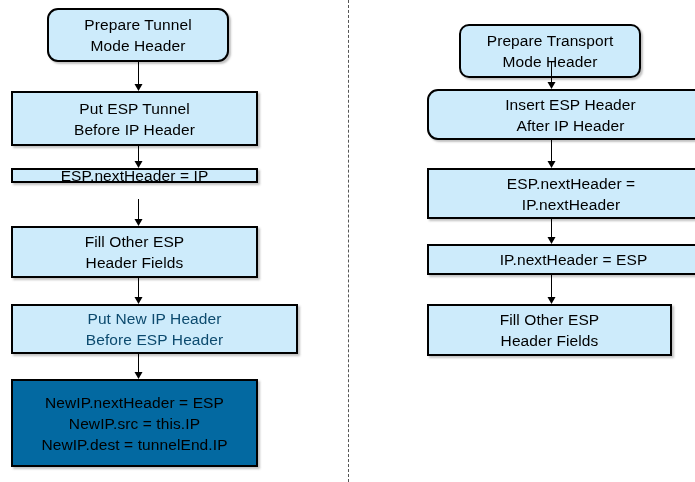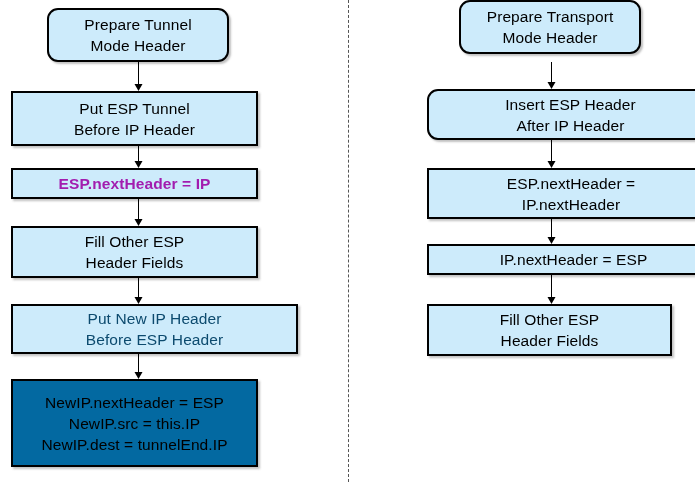--- a/index.html
+++ b/index.html
@@ -104,21 +104,21 @@
     <div class="node" style="left: 11px; top: 91px; width: 247px; height: 55px; background: rgb(205, 235, 251); border-color: rgb(0, 0, 0); color: rgb(0, 0, 0);">
       <span class="label">Put ESP Tunnel
 Before IP Header</span>
     </div>
 
     <div class="connector" style="left: 138px; top: 146px; height: 22px;">
       <span class="shaft"></span>
       <span class="head"></span>
     </div>
 
-    <div class="node" style="left: 11px; top: 168px; width: 247px; height: 31px; background: rgb(205, 235, 251); border-color: rgb(0, 0, 0); color: #a21caf; font-weight: bold;">
+    <div class="node" style="left: 11px; top: 168px; width: 247px; height: 15px; background: rgb(205, 235, 251); border-color: rgb(0, 0, 0); color: #000000;">
       <span class="label">ESP.nextHeader = IP</span>
     </div>
 
     <div class="connector" style="left: 138px; top: 199px; height: 27px;">
       <span class="shaft"></span>
       <span class="head"></span>
     </div>
 
     <div class="node" style="left: 11px; top: 226px; width: 247px; height: 52px; background: rgb(205, 235, 251); border-color: rgb(0, 0, 0); color: rgb(0, 0, 0);">
       <span class="label">Fill Other ESP
@@ -143,21 +143,21 @@
     <div class="node" style="left: 11px; top: 379px; width: 247px; height: 88px; background: #0369a1; border-color: rgb(0, 0, 0); color: rgb(0, 0, 0);">
       <span class="label">NewIP.nextHeader = ESP
 NewIP.src = this.IP
 NewIP.dest = tunnelEnd.IP</span>
     </div>
 
   </div>
 
   <div>
 
-    <div class="node terminator" style="left: 459px; top: 0; width: 182px; height: 54px; background: rgb(205, 235, 251); border-color: rgb(0, 0, 0); color: rgb(0, 0, 0);">
+    <div class="node terminator" style="left: 459px; top: 24px; width: 182px; height: 54px; background: rgb(205, 235, 251); border-color: rgb(0, 0, 0); color: rgb(0, 0, 0); border-radius: 10px;">
       <span class="label">Prepare Transport
 Mode Header</span>
     </div>
 
     <div class="connector" style="left: 551px; top: 62px; height: 27px;">
       <span class="shaft"></span>
       <span class="head"></span>
     </div>
 
     <div class="node" style="left: 427px; top: 89px; width: 287px; height: 51px; background: rgb(205, 235, 251); border-color: rgb(0, 0, 0); color: rgb(0, 0, 0); border-radius: 11px;">

